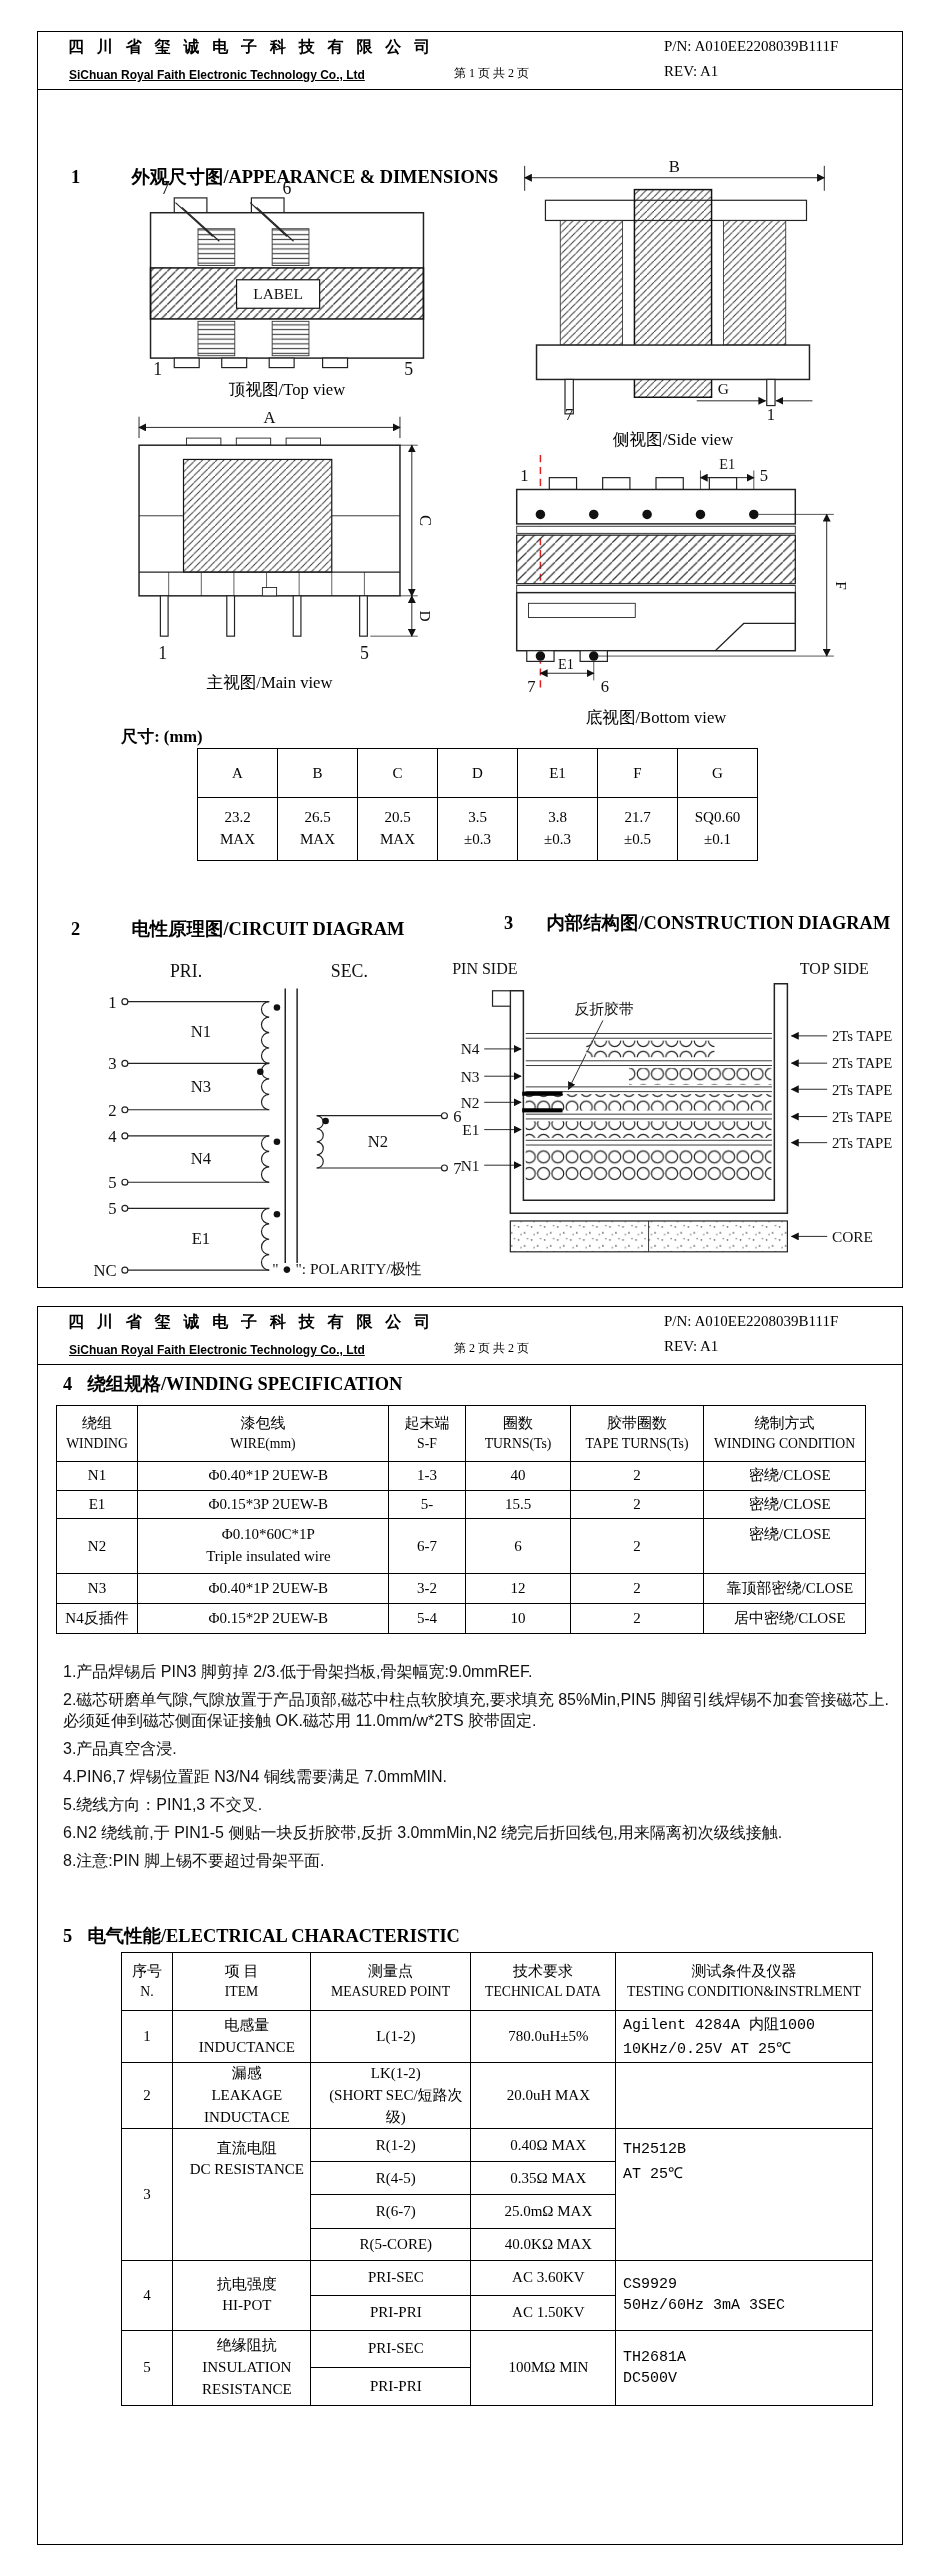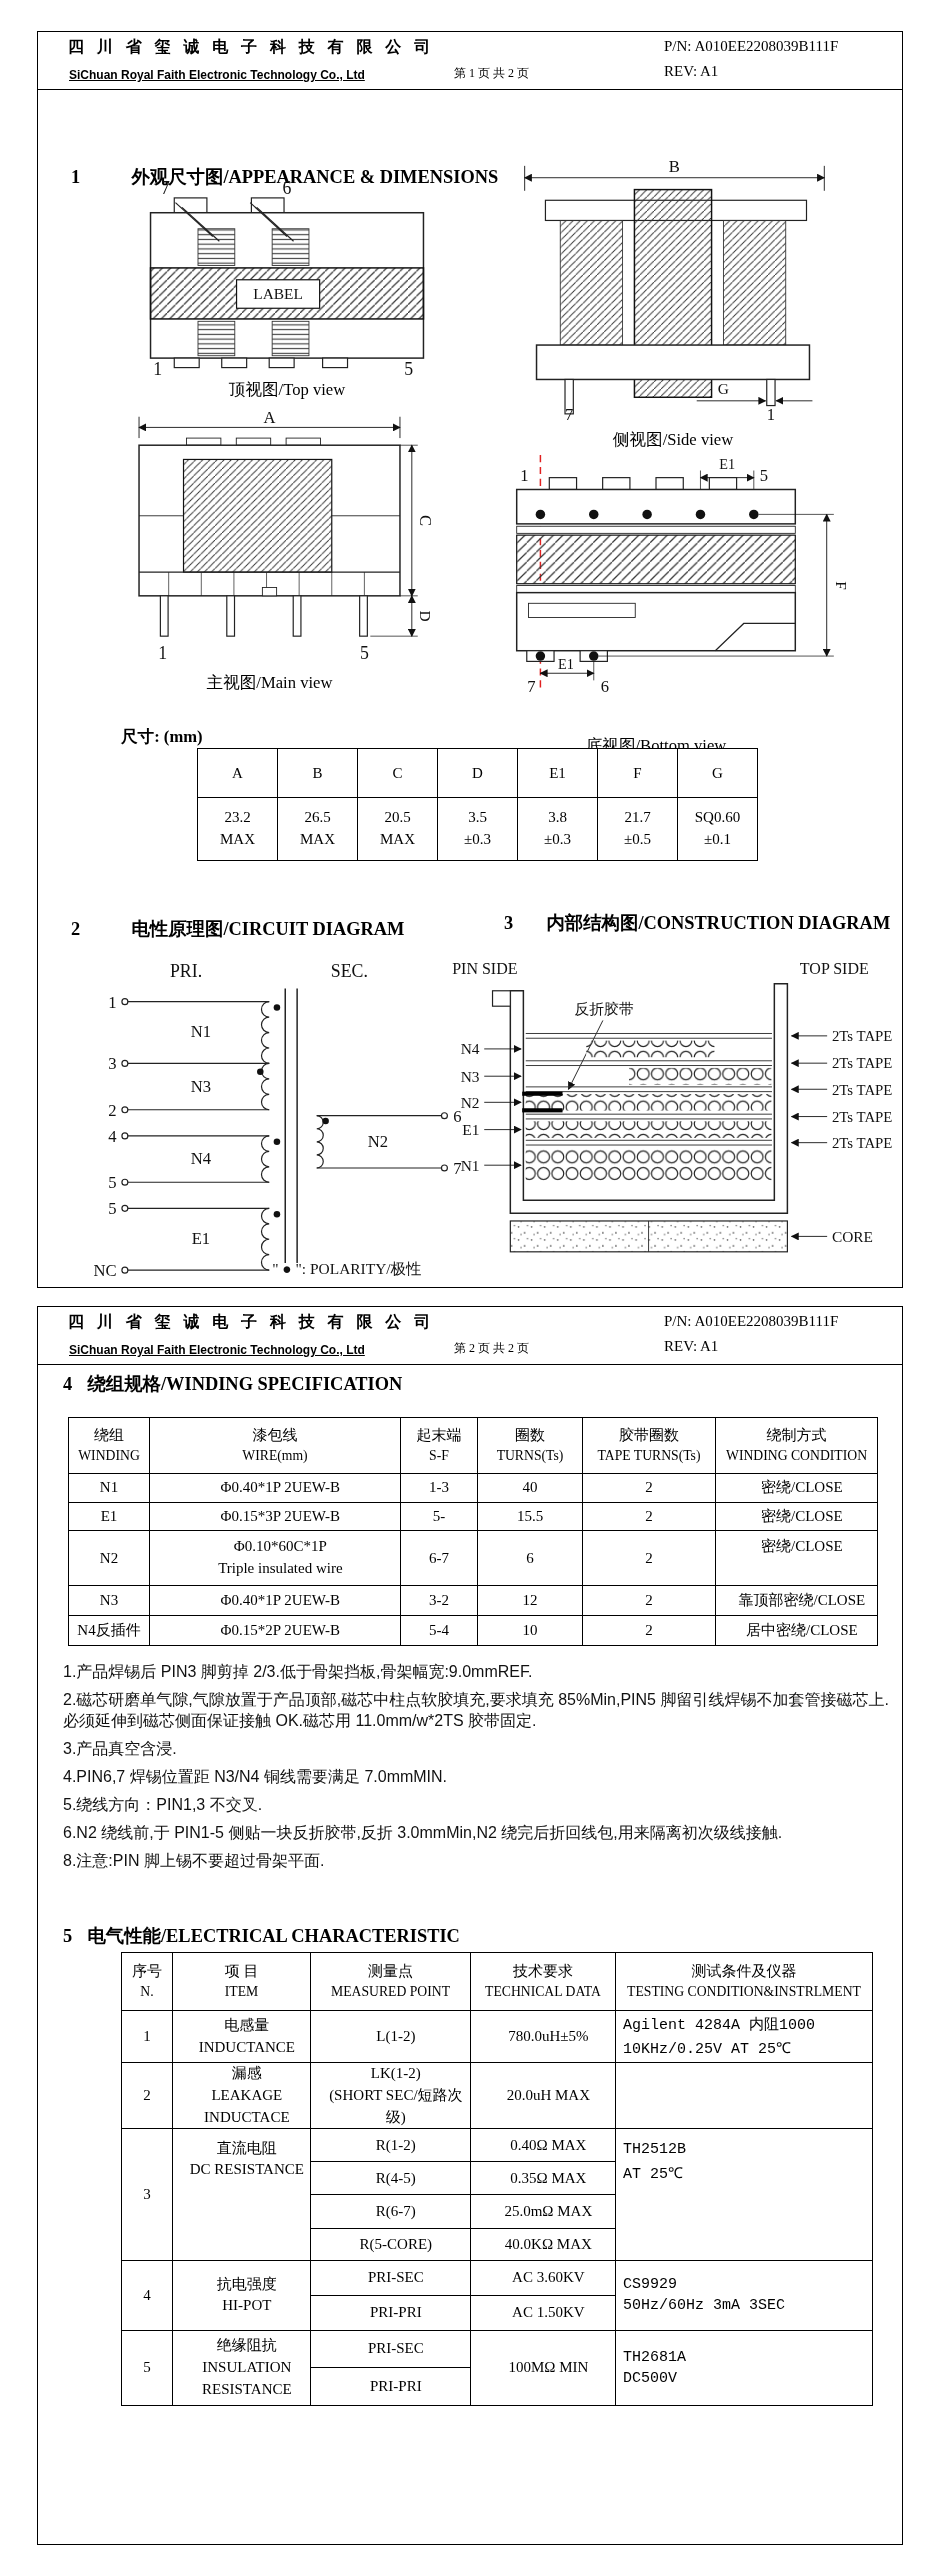--- a/index.html
+++ b/index.html
@@ -210,21 +210,21 @@
     <line x1="225" y1="360" x2="225" y2="392" stroke="#111" stroke-width="1.2"></line>
     <line x1="135" y1="380" x2="225" y2="380" stroke="#111" stroke-width="1.5" marker-start="url(#bvar)" marker-end="url(#bvar)"></line>
     <text x="178" y="372" font-size="24" text-anchor="middle">E1</text>
     <text x="120" y="411" font-size="28" text-anchor="middle">7</text>
     <text x="244" y="411" font-size="28" text-anchor="middle">6</text>
     <line x1="503" y1="112" x2="630" y2="112" stroke="#111" stroke-width="1.2"></line>
     <line x1="233" y1="351" x2="630" y2="351" stroke="#111" stroke-width="1.2"></line>
     <line x1="618" y1="112" x2="618" y2="351" stroke="#111" stroke-width="1.5" marker-start="url(#bvar)" marker-end="url(#bvar)"></line>
     <text x="634" y="232" font-size="26" text-anchor="middle" transform="rotate(90 634 232)">F</text>
   </svg>
-  <div class="caption" style="left:422px;top:675px;width:392px;margin-top:28px;">底视图/Bottom view</div>
+  <div class="caption" style="left:422px;top:675px;width:392px;">底视图/Bottom view</div>
 
   <div class="dim-note" style="left:83px;top:694px;">尺寸:  (mm)</div>
 
   <table class="tbl" style="left:159px;top:716px;">
     <colgroup>
         <col style="width:80px">
         <col style="width:80px">
         <col style="width:80px">
         <col style="width:80px">
         <col style="width:80px">
@@ -428,21 +428,21 @@
       <span>A1</span>
     </div>
   </div>
 
   <div class="sec-title" style="left:25px;top:64px;">
     <span>4</span>
     <span style="display:inline-block;width:6px;"></span>
     <span>绕组规格/WINDING SPECIFICATION</span>
   </div>
 
-  <table class="tbl" style="left:30px;top:98px;margin-top:12px;">
+  <table class="tbl" style="left:18px;top:98px;">
     <colgroup>
         <col style="width:81px">
         <col style="width:251px">
         <col style="width:77px">
         <col style="width:105px">
         <col style="width:133px">
         <col style="width:162px">
       </colgroup>
     <tbody>
         <tr style="height:56px">

